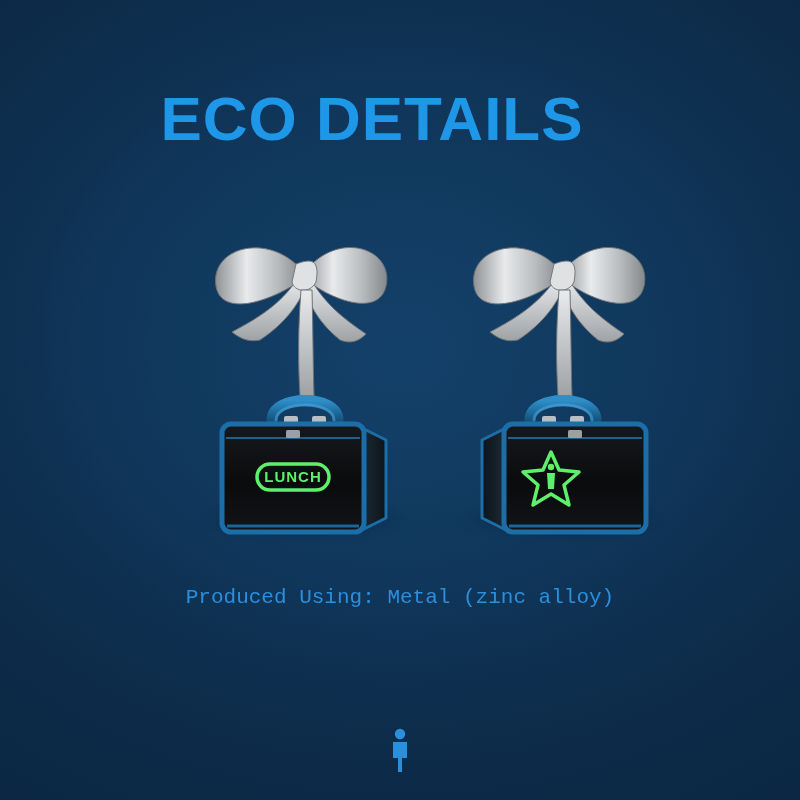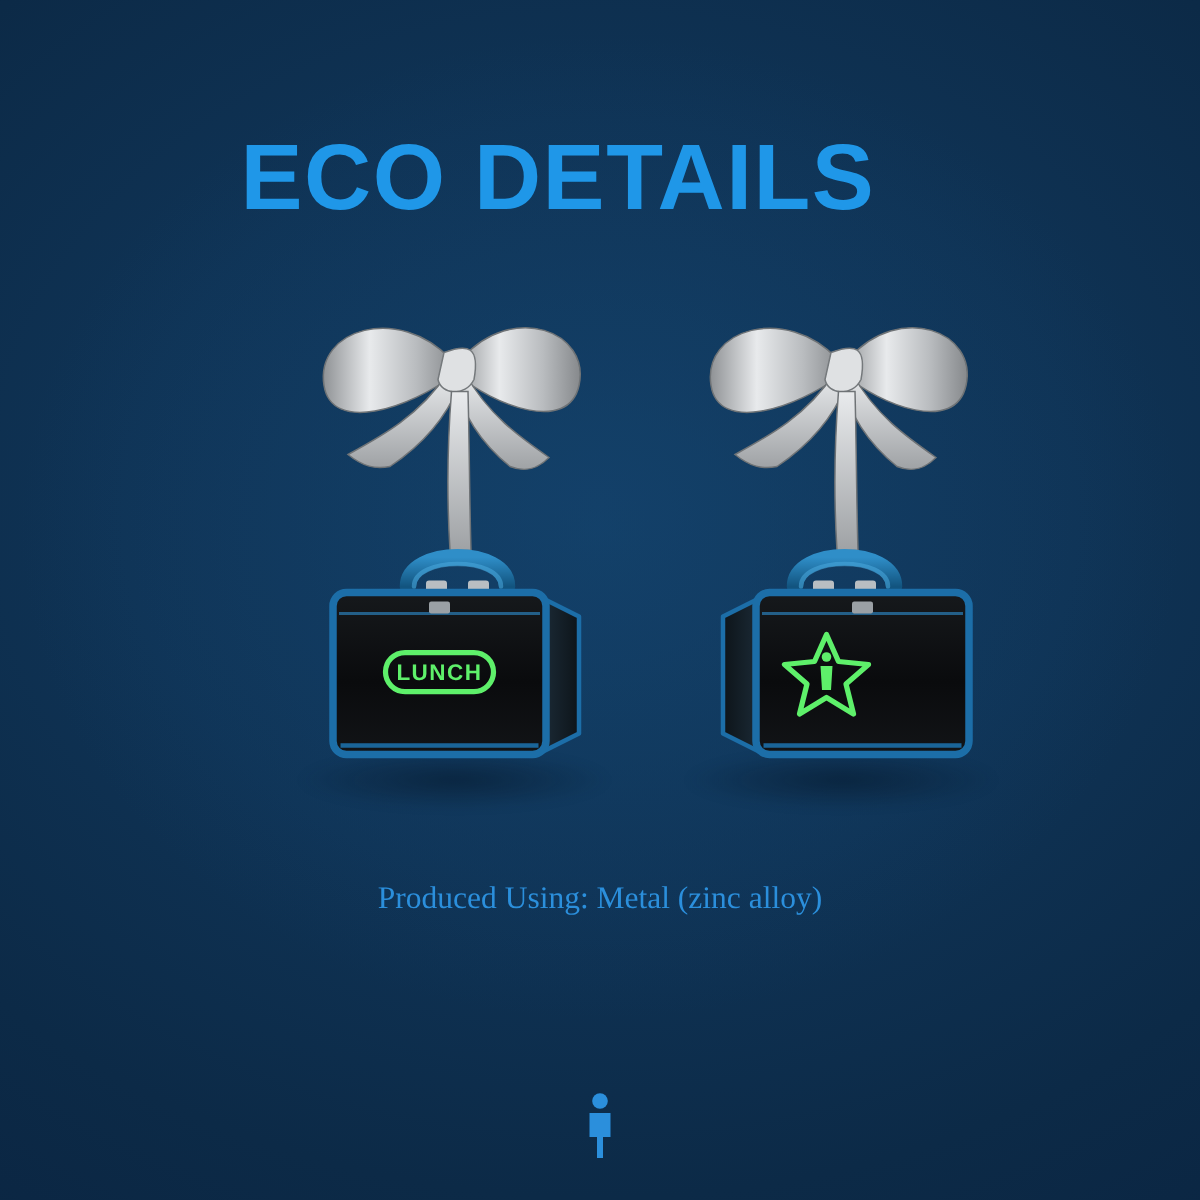--- a/index.html
+++ b/index.html
@@ -40,37 +40,37 @@
     font-family: "Liberation Sans", sans-serif;
   }
   .caption {
     position: absolute;
     top: 586px;
     left: 0;
     width: 800px;
     text-align: center;
     color: #2b8fdc;
     font-size: 21px;
-    font-family: Liberation Serif, serif;
+    font-family: Liberation Mono, monospace;
   }
   .logo {
     position: absolute;
     left: 50%;
     top: 728px;
     transform: translateX(-50%);
     width: 30px;
     height: 44px;
   }
 
   
   .ornament {
     position: absolute;
     width: 250px;
     height: 340px;
-    top: 195px;
+    top: 224px;
   }
   .ornament.left  { left: 180px; }
   .ornament.right { left: 438px; }
 
   .ribbon { position: absolute; left: 0; top: 0; width: 250px; height: 200px; }
   .case   { position: absolute; left: 0; top: 152px; width: 250px; height: 180px; }
 
   .shadow-blob {
     position: absolute;
     width: 210px;

